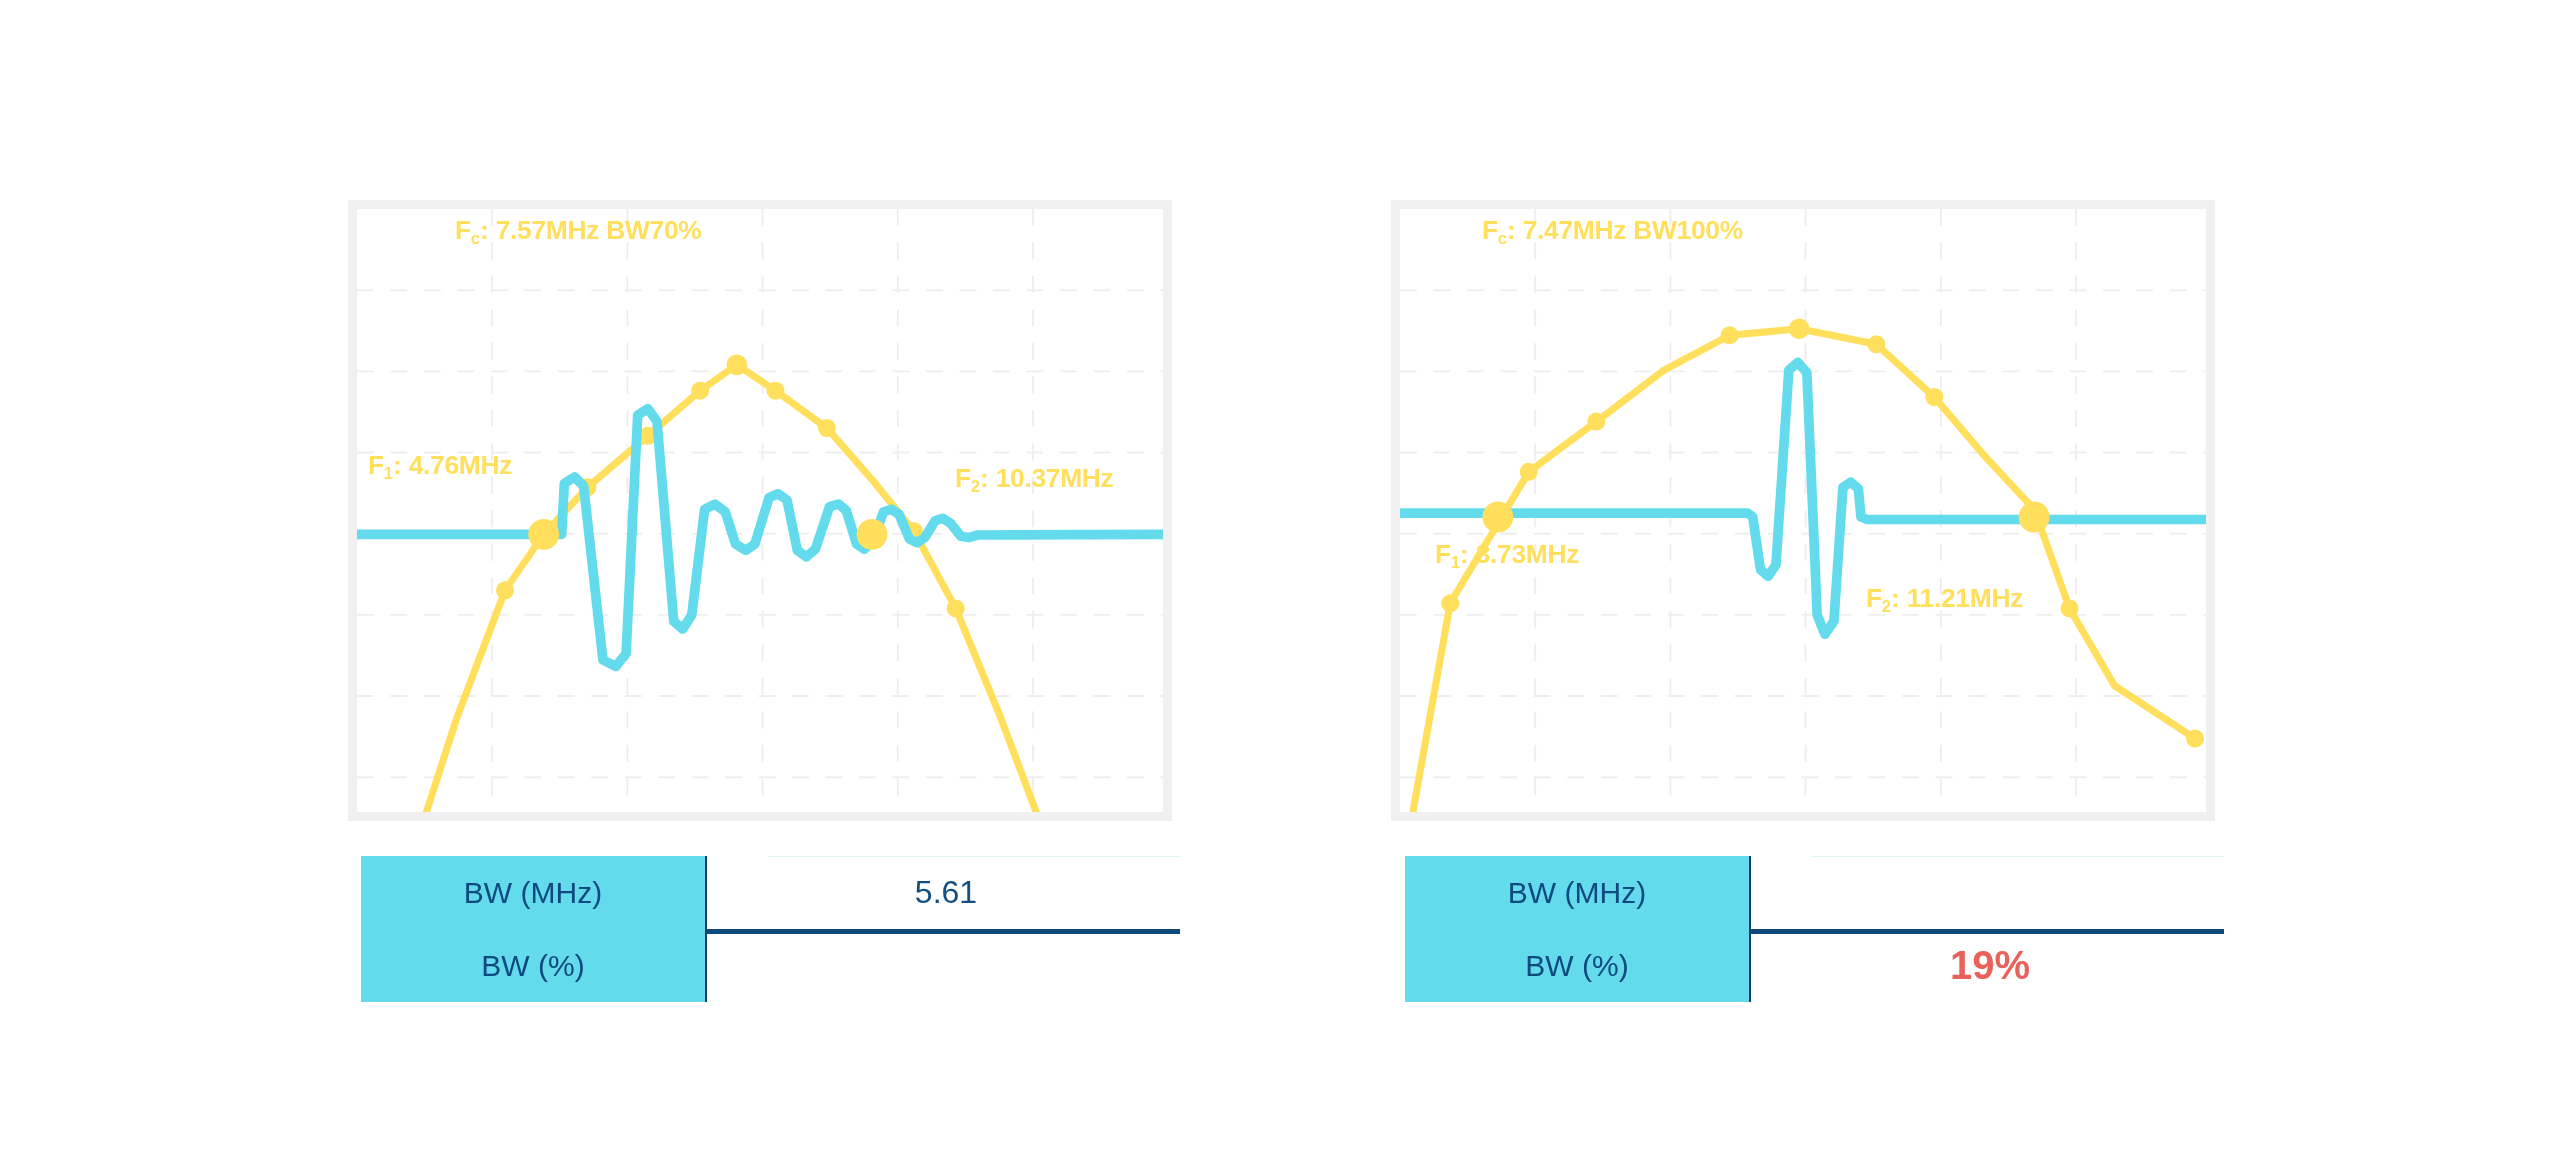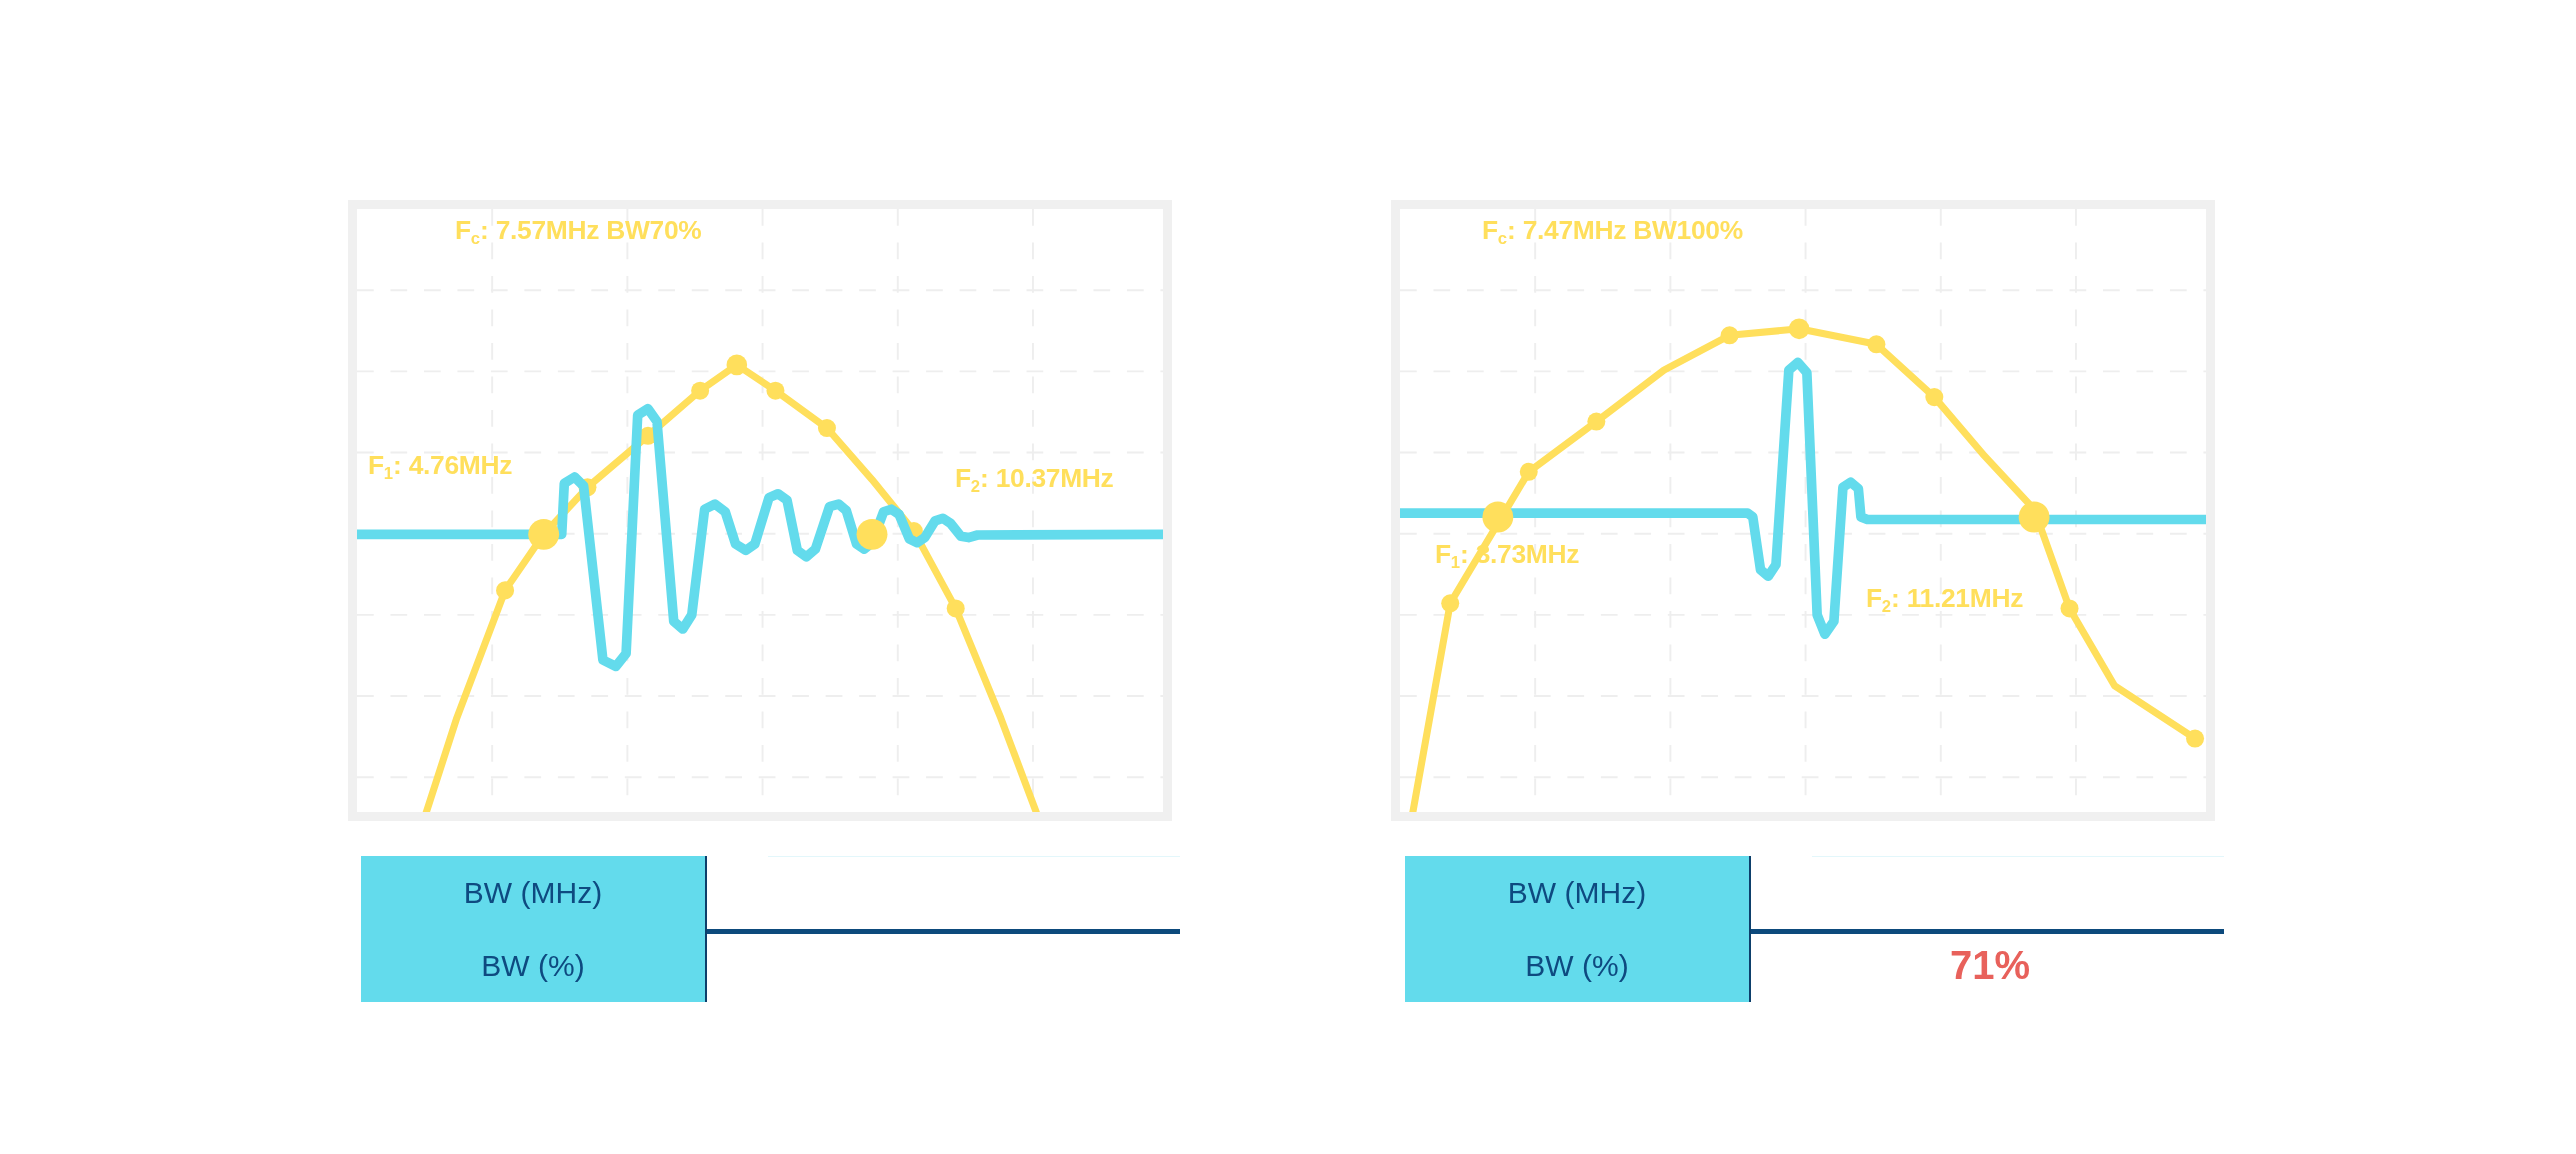--- a/index.html
+++ b/index.html
@@ -171,20 +171,21 @@
   </div>
 
   <div class="chart-label" style="left:955px; top:455px;">
     <span>F</span><sub>2</sub><span>: 10.37MHz</span>
   </div>
 
   <div class="bw-table" id="bw-table-left">
     <div class="bw-toprule"></div>
     <div class="bw-row">
       <div class="bw-head">BW (MHz)</div>
+      <div class="bw-val mhz">5.61</div>
     </div>
     <div class="bw-divider"></div>
     <div class="bw-row">
       <div class="bw-head">BW (%)</div>
     </div>
   </div>
 </div>
 
 <div class="panel" id="panel-right">
 
@@ -243,17 +244,17 @@
   </div>
 
   <div class="bw-table" id="bw-table-right">
     <div class="bw-toprule"></div>
     <div class="bw-row">
       <div class="bw-head">BW (MHz)</div>
     </div>
     <div class="bw-divider"></div>
     <div class="bw-row">
       <div class="bw-head">BW (%)</div>
-      <div class="bw-val pct">71%</div>
+      <div class="bw-val pct">19%</div>
     </div>
   </div>
 </div>
 
 
 </body></html>

